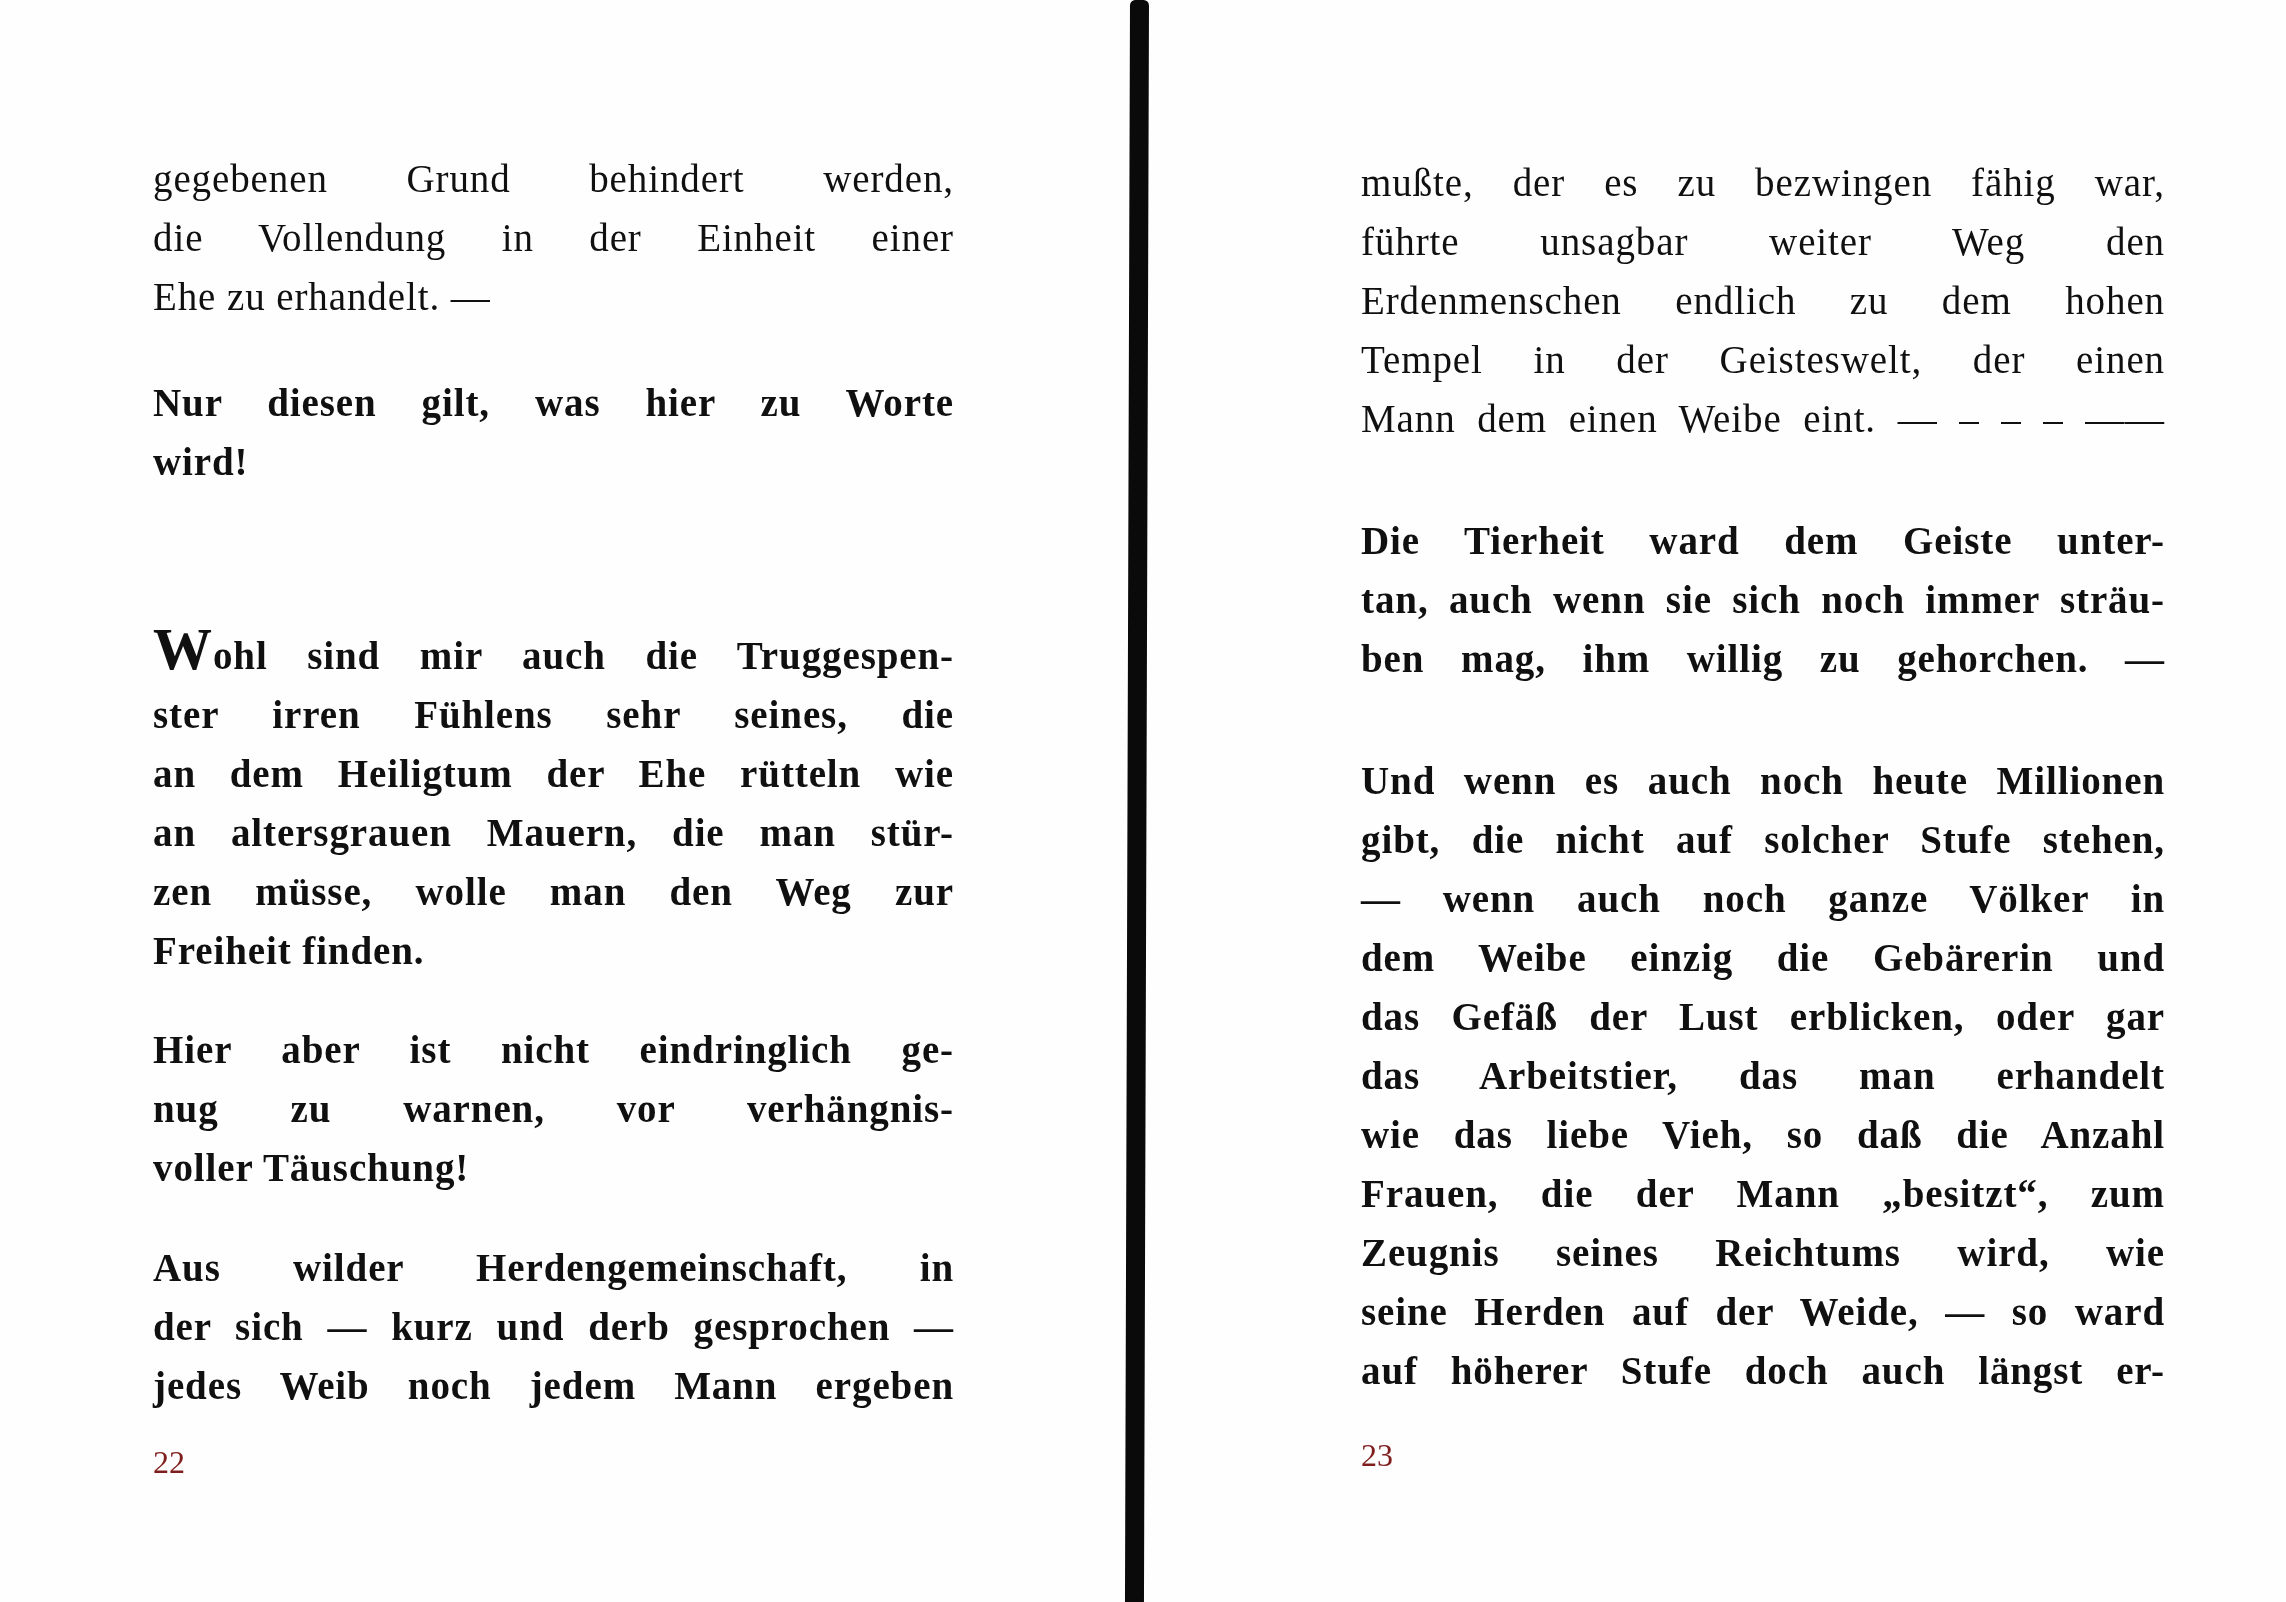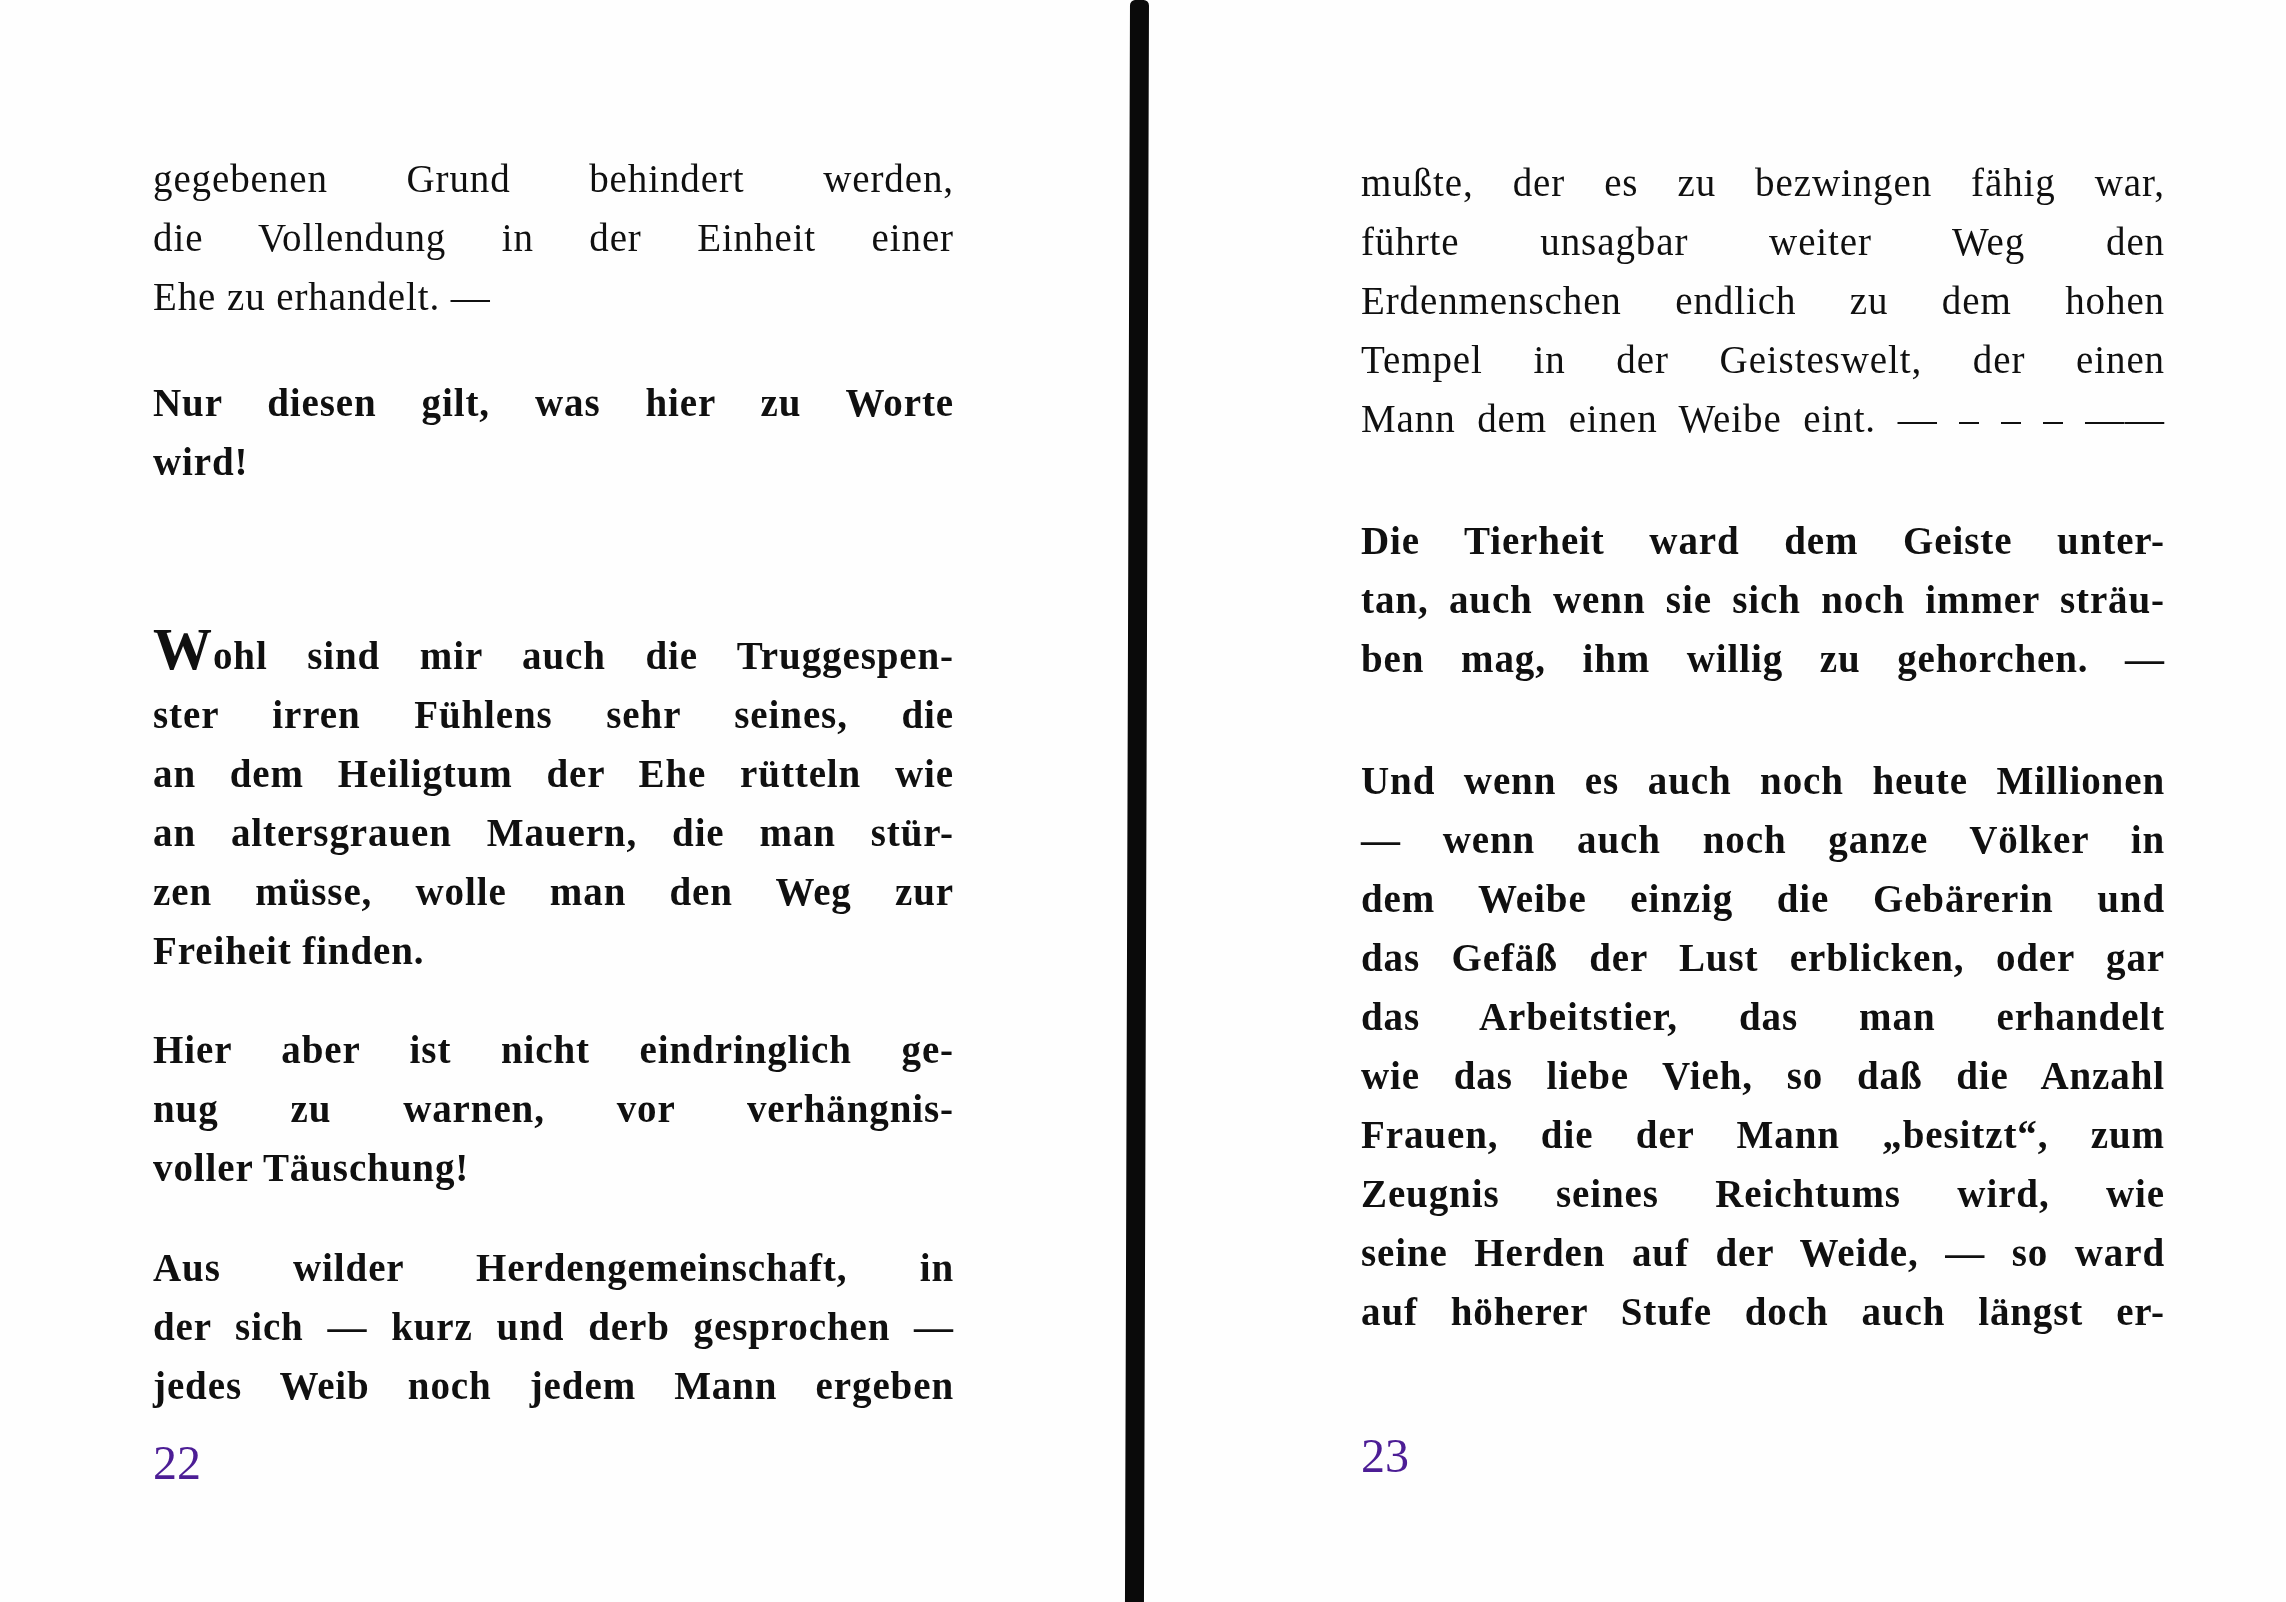--- a/index.html
+++ b/index.html
@@ -50,23 +50,23 @@
     width: 19px;
     height: 1611px;
     background: #0a0a0a;
     transform: rotate(0.18deg);
     transform-origin: top center;
     border-radius: 5.4px;
   }
 
   .page-number {
     position: absolute;
-    font-size: 48px;
+    font-size: 32px;
     line-height: 45px;
-    color: #4c1d95;
+    color: #7f1d1d;
   }
   #page-num-left  { left: 153px;  top: 1440px; }
   #page-num-right { left: 1361px; top: 1433px; width: 804px; text-align: left; }
 </style>
 </head>
 <body>
 
 <div id="scan">
   <div id="left-page" class="page">
       <div class="paragraph">
@@ -106,20 +106,21 @@
         <div class="line">Tempel in der Geisteswelt, der einen</div>
         <div class="line">Mann dem einen Weibe eint. — – – – ——</div>
       </div>
       <div class="paragraph">
         <div class="line">Die Tierheit ward dem Geiste unter-</div>
         <div class="line">tan, auch wenn sie sich noch immer sträu-</div>
         <div class="line">ben mag, ihm willig zu gehorchen. —</div>
       </div>
       <div class="paragraph">
         <div class="line">Und wenn es auch noch heute Millionen</div>
+        <div class="line">gibt, die nicht auf solcher Stufe stehen,</div>
         <div class="line">— wenn auch noch ganze Völker in</div>
         <div class="line">dem Weibe einzig die Gebärerin und</div>
         <div class="line">das Gefäß der Lust erblicken, oder gar</div>
         <div class="line">das Arbeitstier, das man erhandelt</div>
         <div class="line">wie das liebe Vieh, so daß die Anzahl</div>
         <div class="line">Frauen, die der Mann „besitzt“, zum</div>
         <div class="line">Zeugnis seines Reichtums wird, wie</div>
         <div class="line">seine Herden auf der Weide, — so ward</div>
         <div class="line">auf höherer Stufe doch auch längst er-</div>
       </div>

